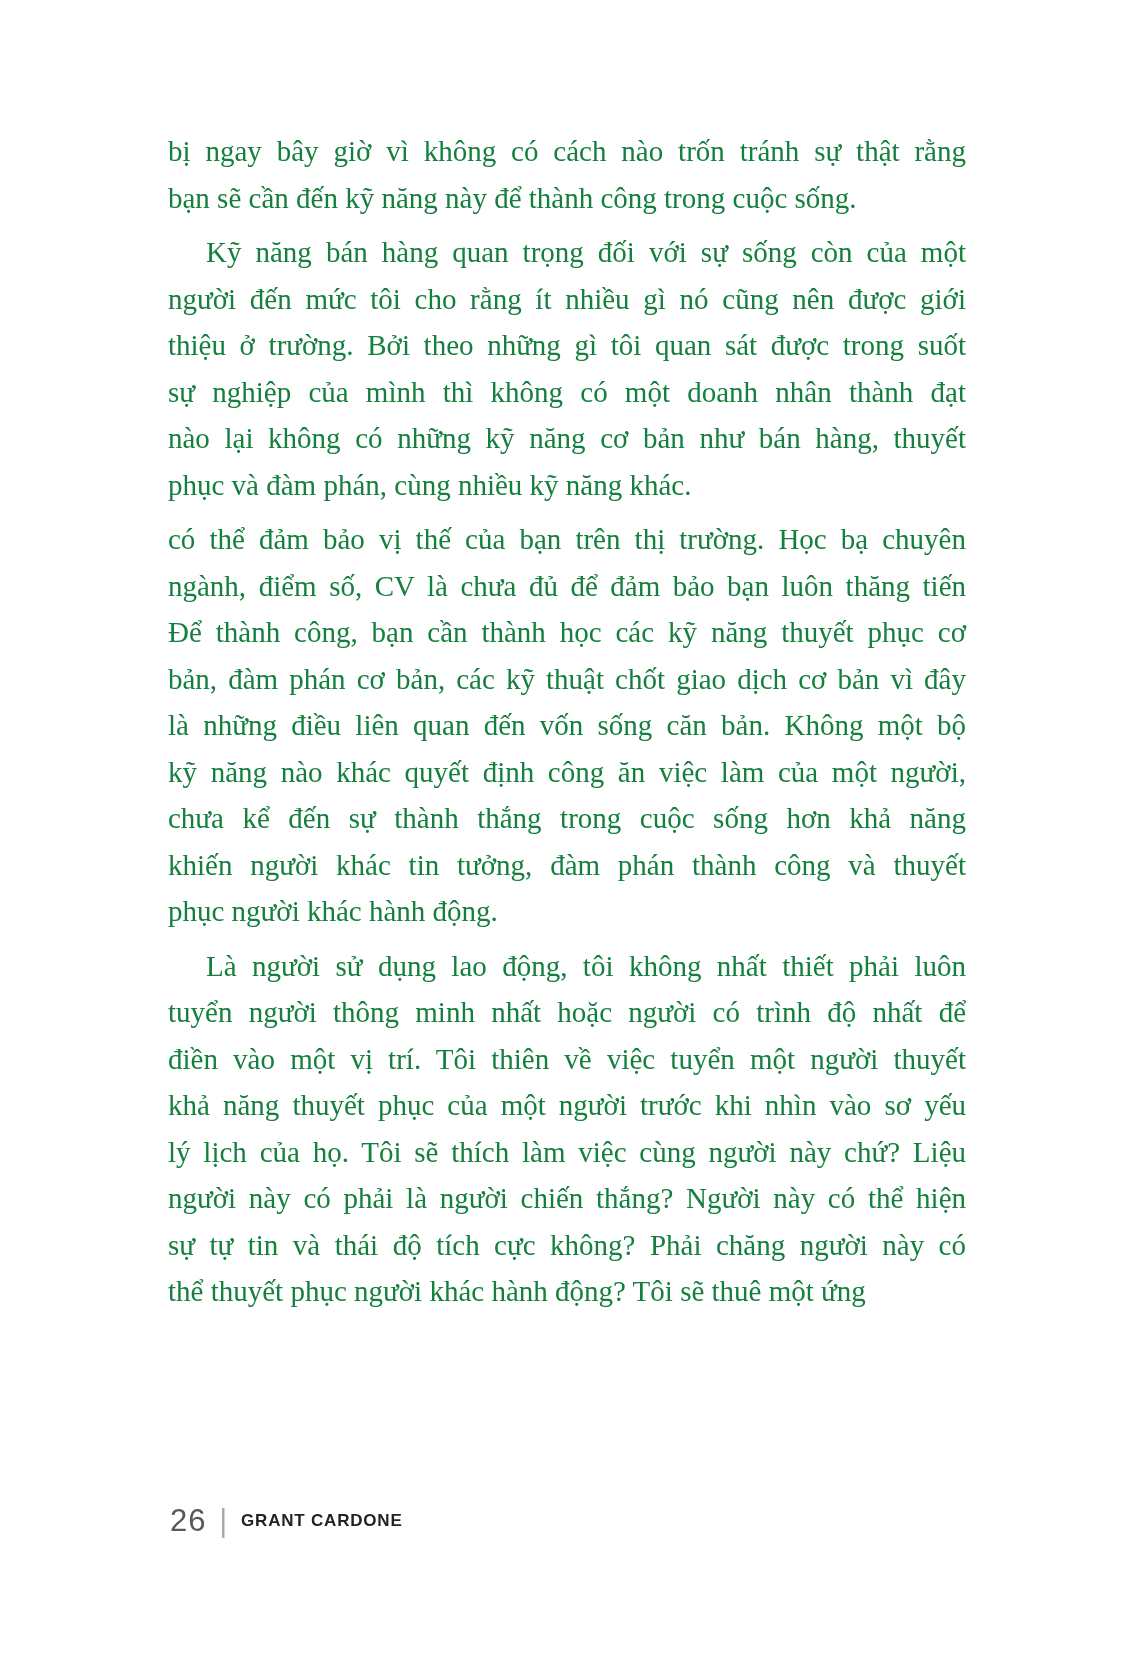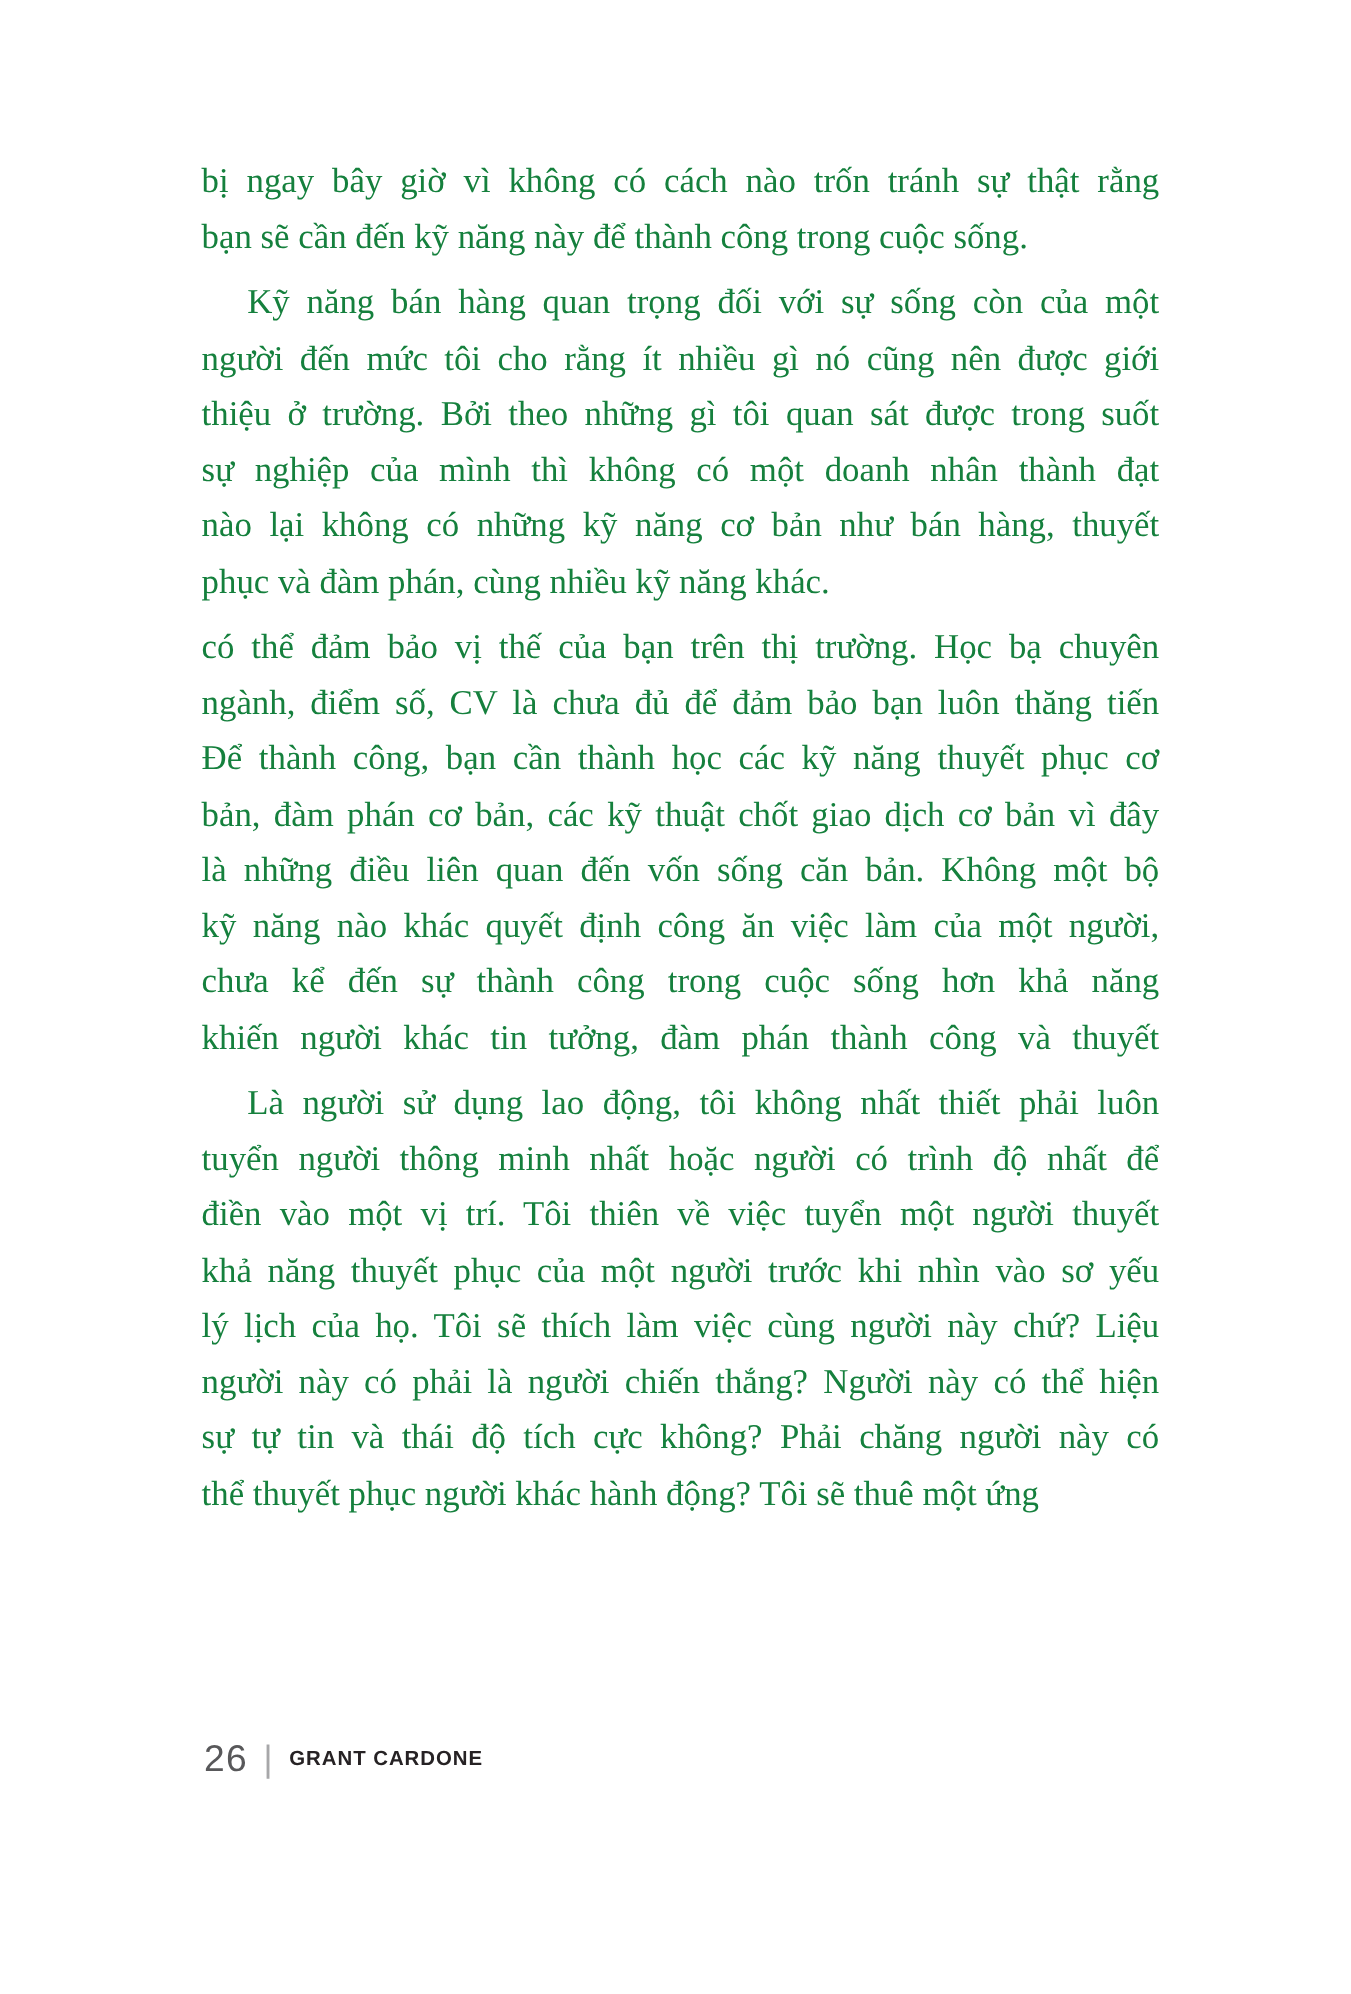--- a/index.html
+++ b/index.html
@@ -36,21 +36,21 @@
   }
   .line.last {
     text-align-last: left;
   }
   .para.indented .line.first {
     padding-left: 38px;
   }
   .footer {
     position: absolute;
     left: 170px;
-    top: 1446px;
+    top: 1501px;
     height: 40px;
     display: flex;
     align-items: center;
     font-family: "Liberation Sans", sans-serif;
   }
   .page-number {
     font-size: 31px;
     font-weight: 400;
     color: #58585a;
     letter-spacing: 1px;
@@ -87,22 +87,23 @@
         <div class="line">nào lại không có những kỹ năng cơ bản như bán hàng, thuyết</div>
         <div class="line last">phục và đàm phán, cùng nhiều kỹ năng khác.</div>
       </div>
       <div class="para indented">
         <div class="line">có thể đảm bảo vị thế của bạn trên thị trường. Học bạ chuyên</div>
         <div class="line">ngành, điểm số, CV là chưa đủ để đảm bảo bạn luôn thăng tiến</div>
         <div class="line">Để thành công, bạn cần thành học các kỹ năng thuyết phục cơ</div>
         <div class="line">bản, đàm phán cơ bản, các kỹ thuật chốt giao dịch cơ bản vì đây</div>
         <div class="line">là những điều liên quan đến vốn sống căn bản. Không một bộ</div>
         <div class="line">kỹ năng nào khác quyết định công ăn việc làm của một người,</div>
-        <div class="line">chưa kể đến sự thành công trong cuộc sống hơn khả năng</div>
+        <div class="line">chưa kể đến sự thành thắng trong cuộc sống hơn khả năng</div>
         <div class="line">khiến người khác tin tưởng, đàm phán thành công và thuyết</div>
+        <div class="line last">phục người khác hành động.</div>
       </div>
       <div class="para indented">
         <div class="line first">Là người sử dụng lao động, tôi không nhất thiết phải luôn</div>
         <div class="line">tuyển người thông minh nhất hoặc người có trình độ nhất để</div>
         <div class="line">điền vào một vị trí. Tôi thiên về việc tuyển một người thuyết</div>
         <div class="line">khả năng thuyết phục của một người trước khi nhìn vào sơ yếu</div>
         <div class="line">lý lịch của họ. Tôi sẽ thích làm việc cùng người này chứ? Liệu</div>
         <div class="line">người này có phải là người chiến thắng? Người này có thể hiện</div>
         <div class="line">sự tự tin và thái độ tích cực không? Phải chăng người này có</div>
         <div class="line last">thể thuyết phục người khác hành động? Tôi sẽ thuê một ứng</div>

